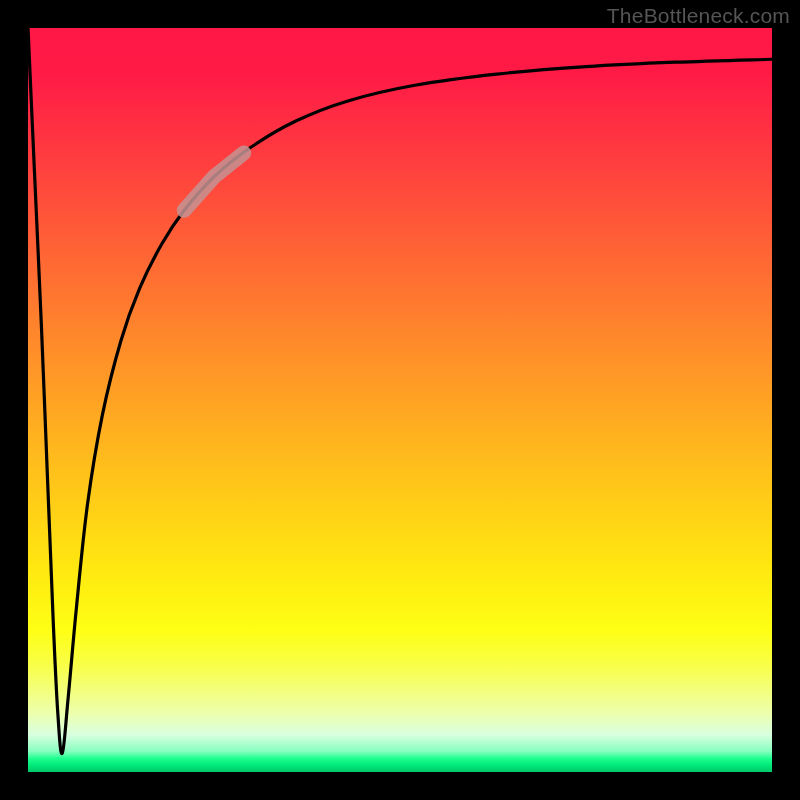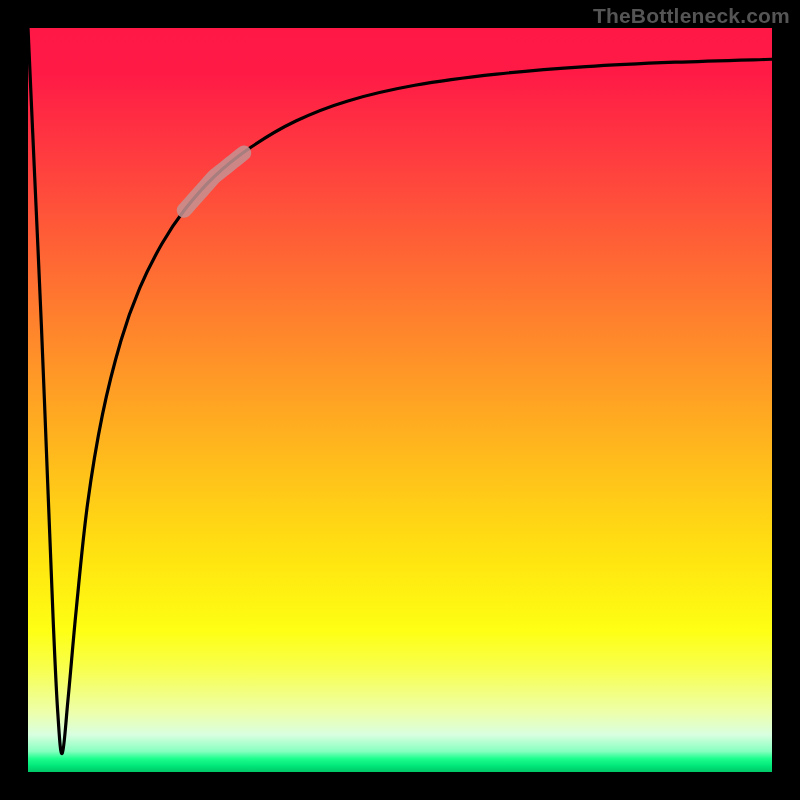--- a/index.html
+++ b/index.html
@@ -53,21 +53,21 @@
     left: 0; top: 0;
     width: 100%;
     height: 100%;
   }
   .attribution {
     position: absolute;
     top: 4px;
     right: 10px;
     color: #555;
     font-size: 21px;
-    font-weight: 700;
+    font-weight: 400;
     letter-spacing: 0.2px;
   }
 </style>
 </head>
 <body>
 
 <div class="frame">
   <div class="plot">
     <div class="gradient-bg"></div>
     <svg id="curve" class="curve-svg" viewBox="0 0 744 744" preserveAspectRatio="none">

